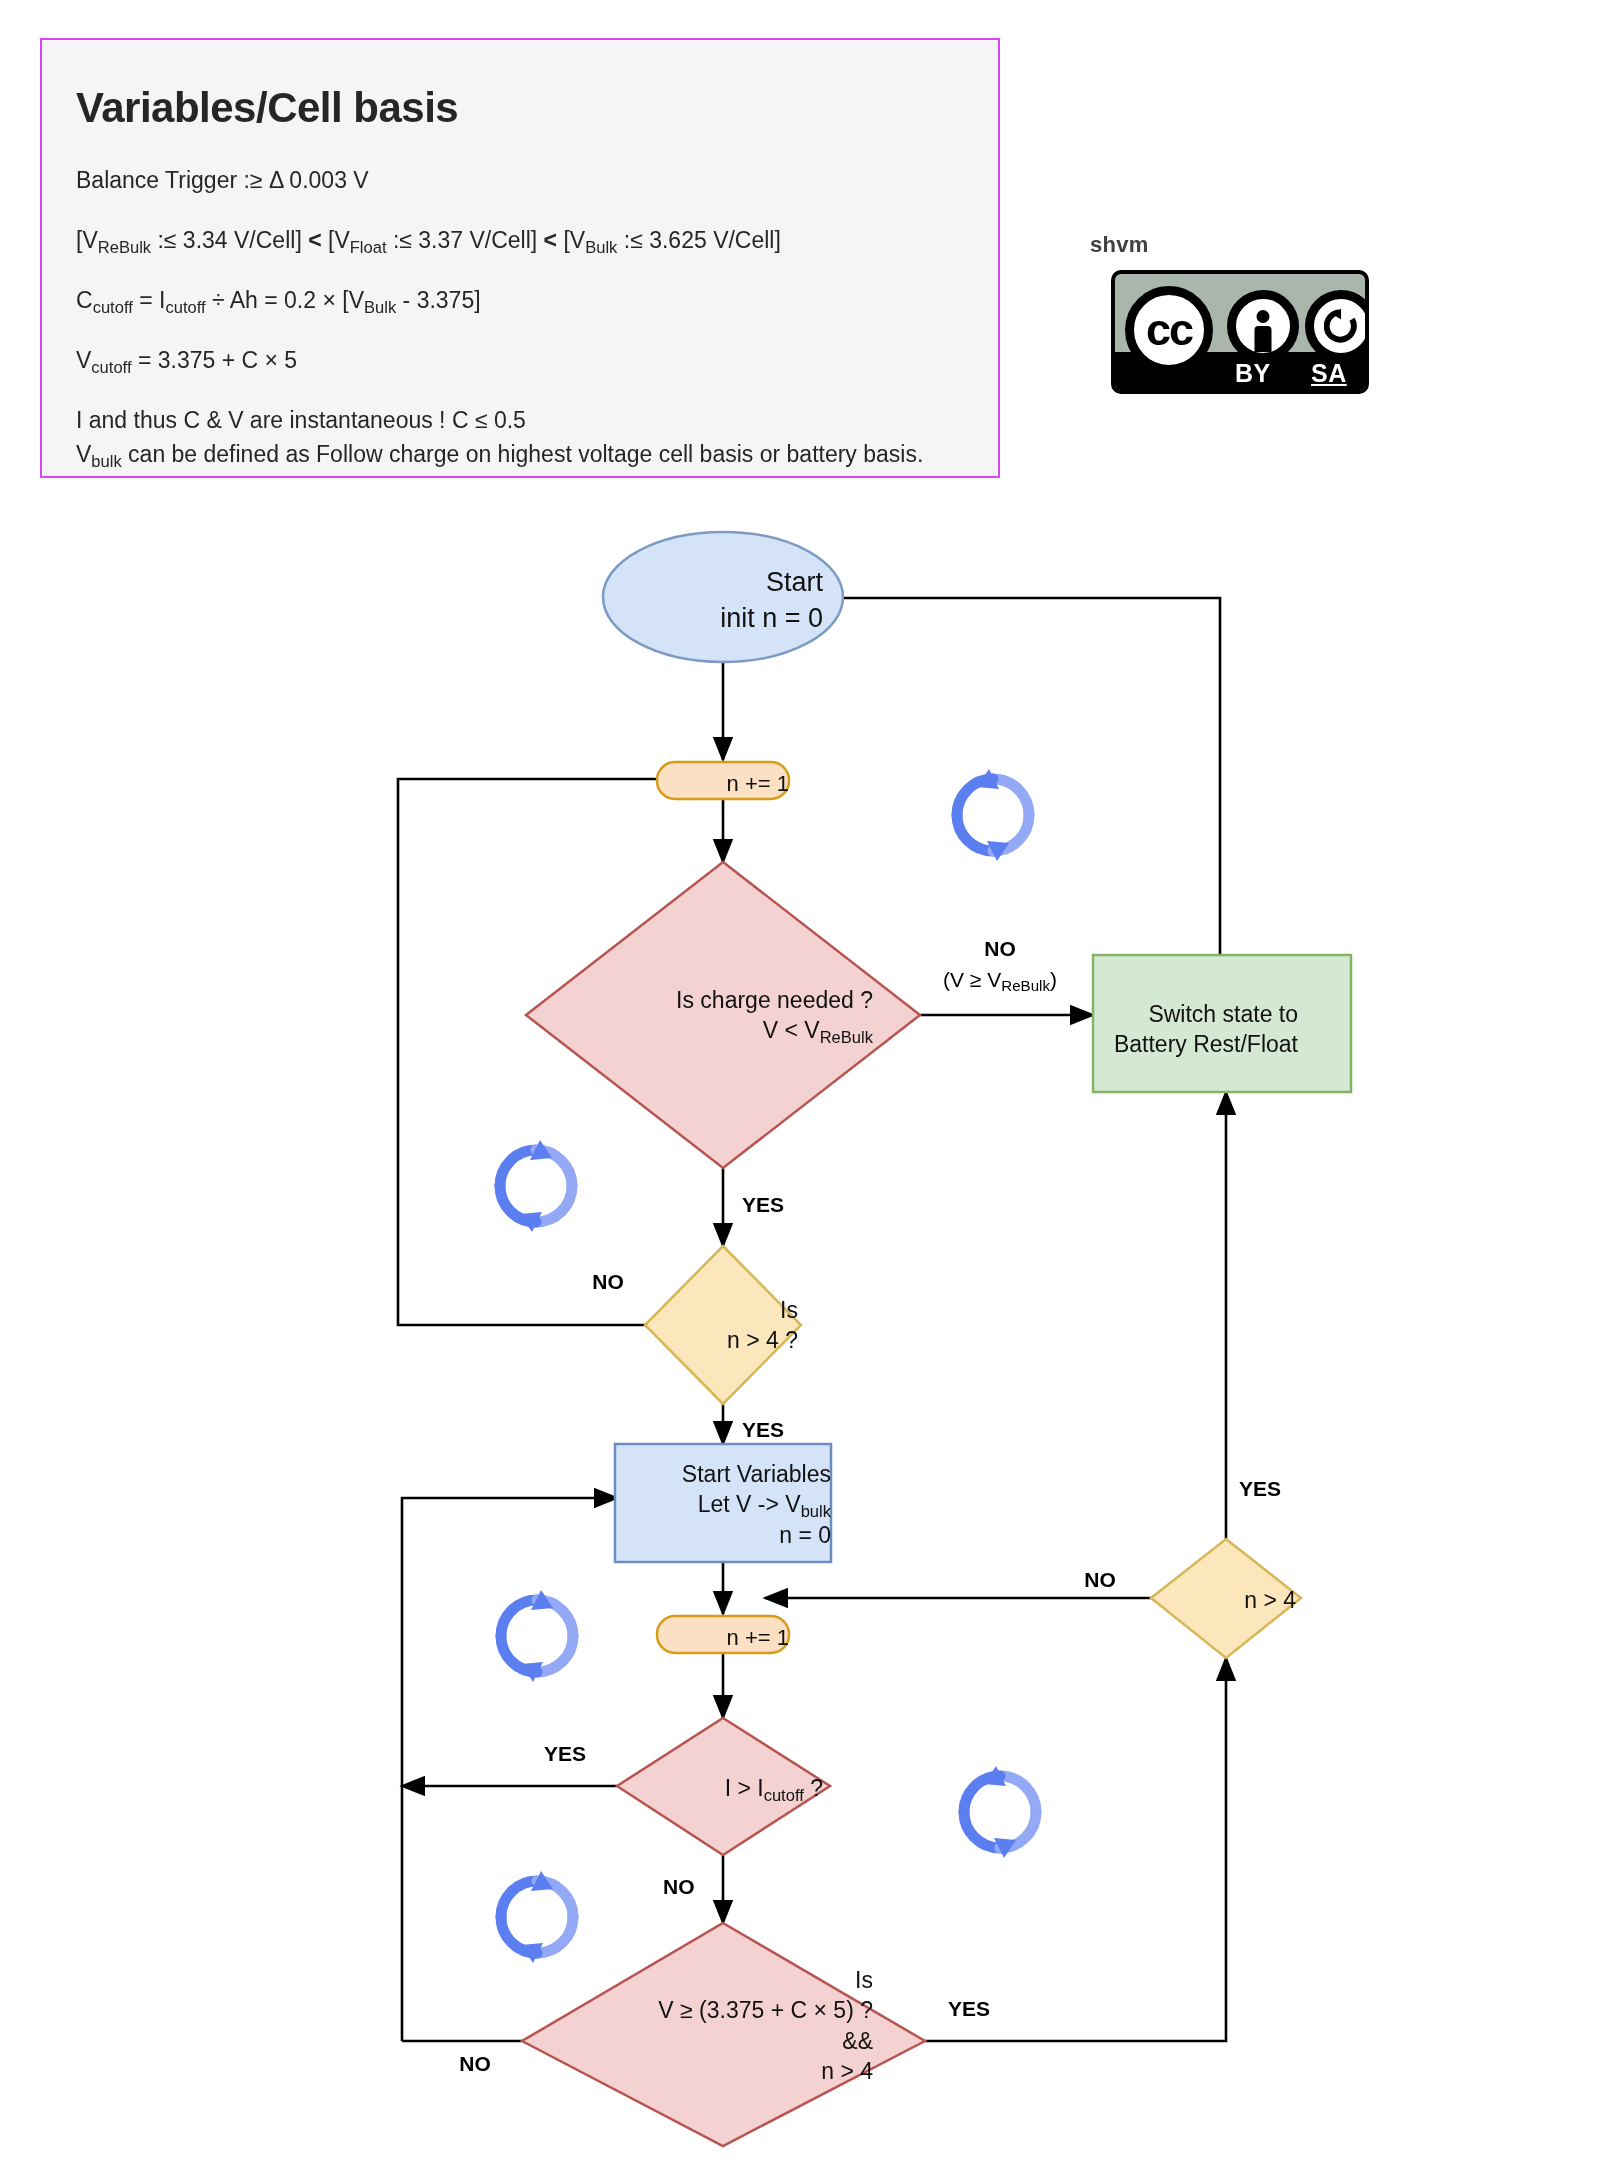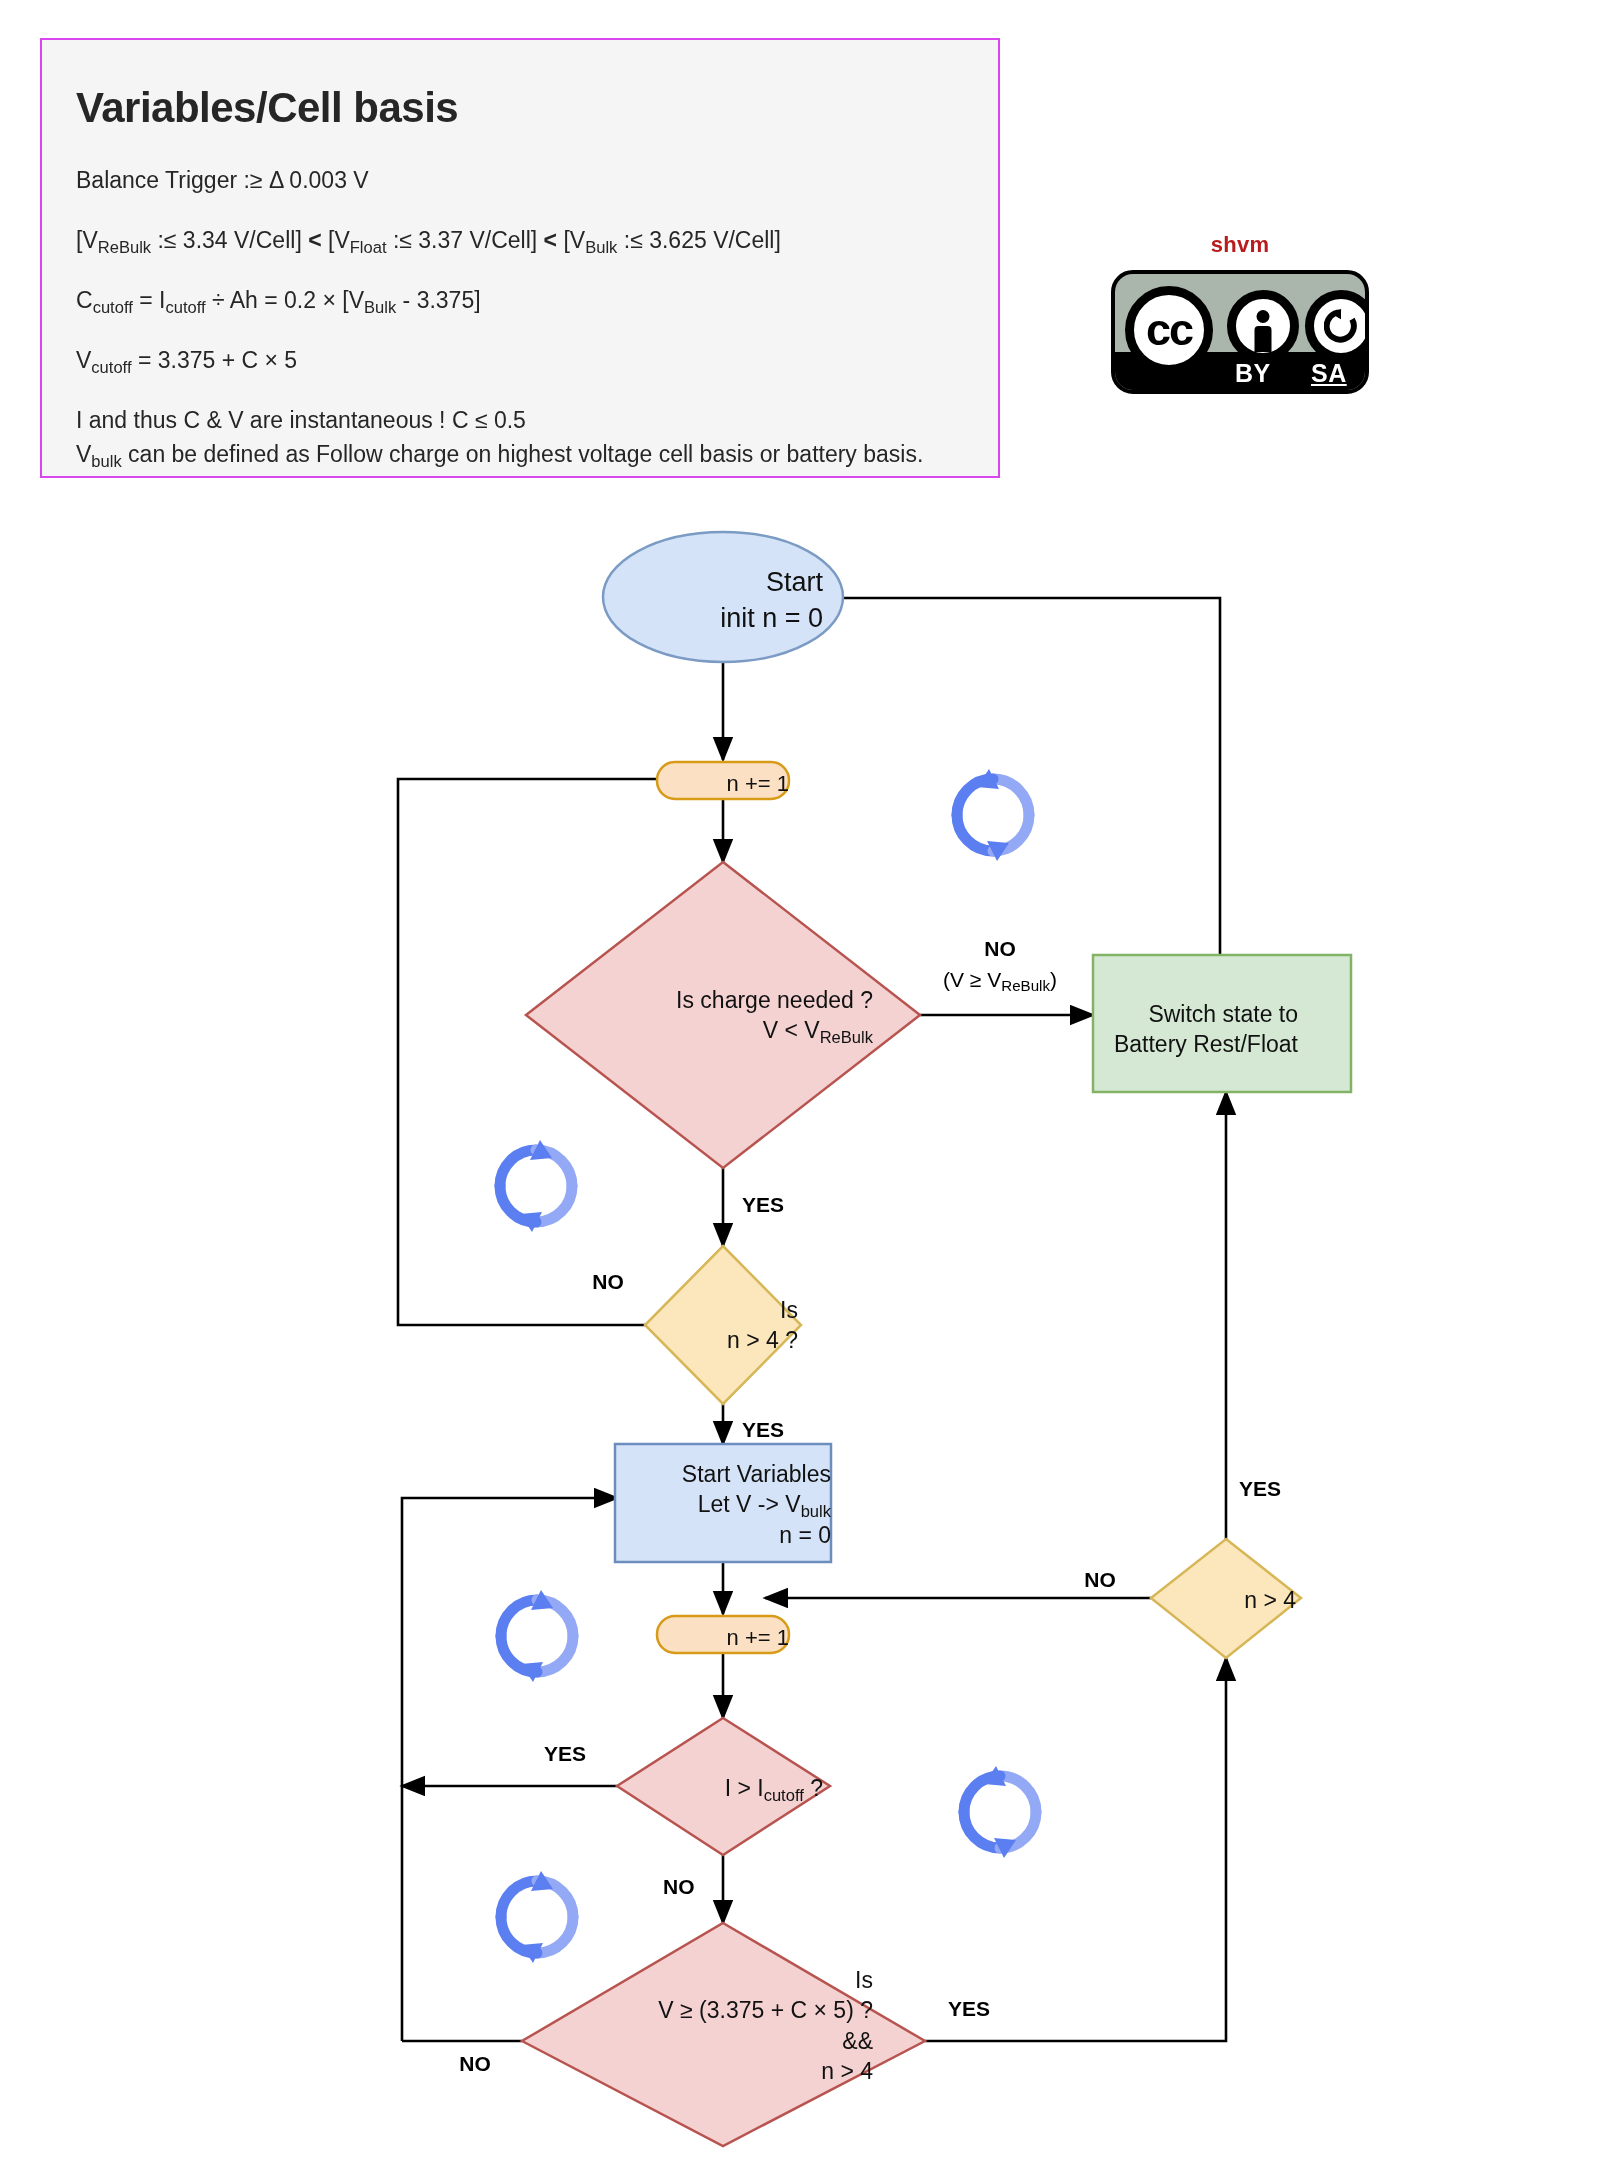--- a/index.html
+++ b/index.html
@@ -53,33 +53,33 @@
   
   #cc-badge-wrap {
     position: absolute;
     left: 1090px;
     top: 232px;
     width: 300px;
   }
   #cc-author {
     font-size: 22px;
     font-weight: bold;
-    text-align: center;
-    color: #b91c1c;
+    text-align: left;
+    color: #404040;
     margin-bottom: 12px;
     letter-spacing: 0.3px;
   }
   #cc-badge {
     position: relative;
     width: 258px;
     height: 124px;
     margin: 0 auto;
     background: #aab5ab;
     border: 4px solid #000000;
-    border-radius: 22px;
+    border-radius: 10px;
     overflow: hidden;
     box-sizing: border-box;
   }
   #cc-badge-bottom-bar {
     position: absolute;
     left: 0; right: 0; bottom: 0;
     height: 38px;
     background: #000000;
   }
   .cc-glyph {

